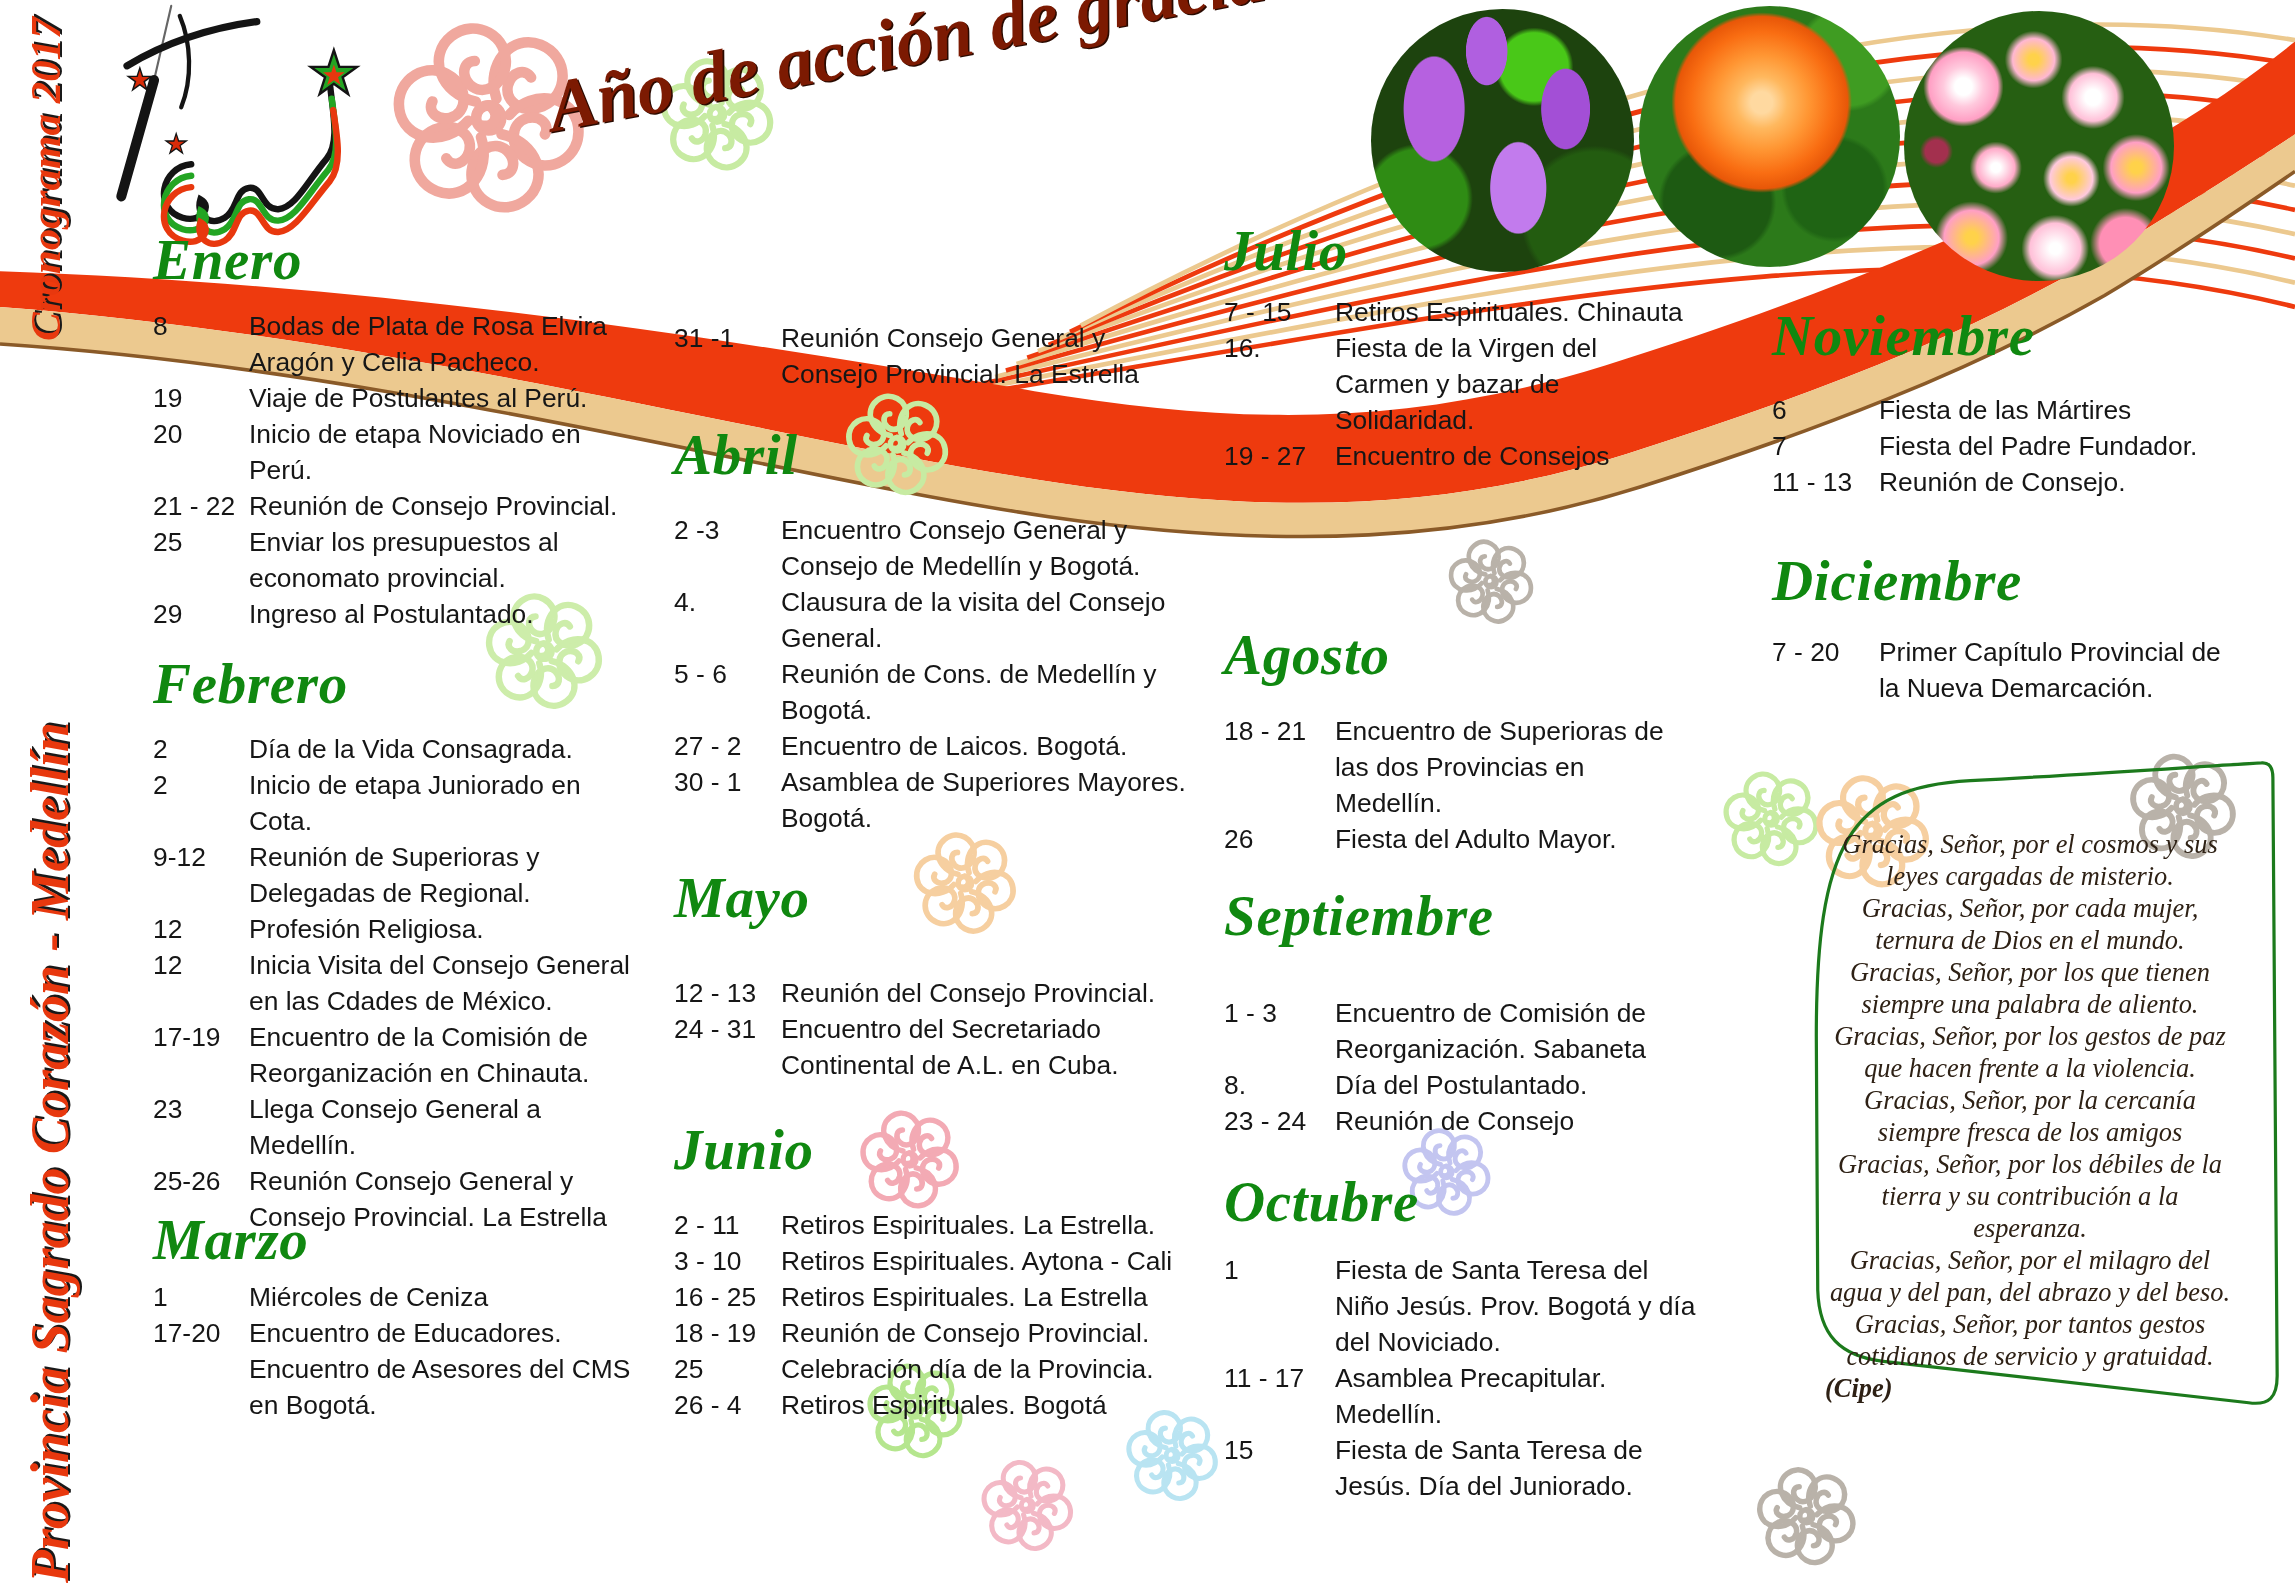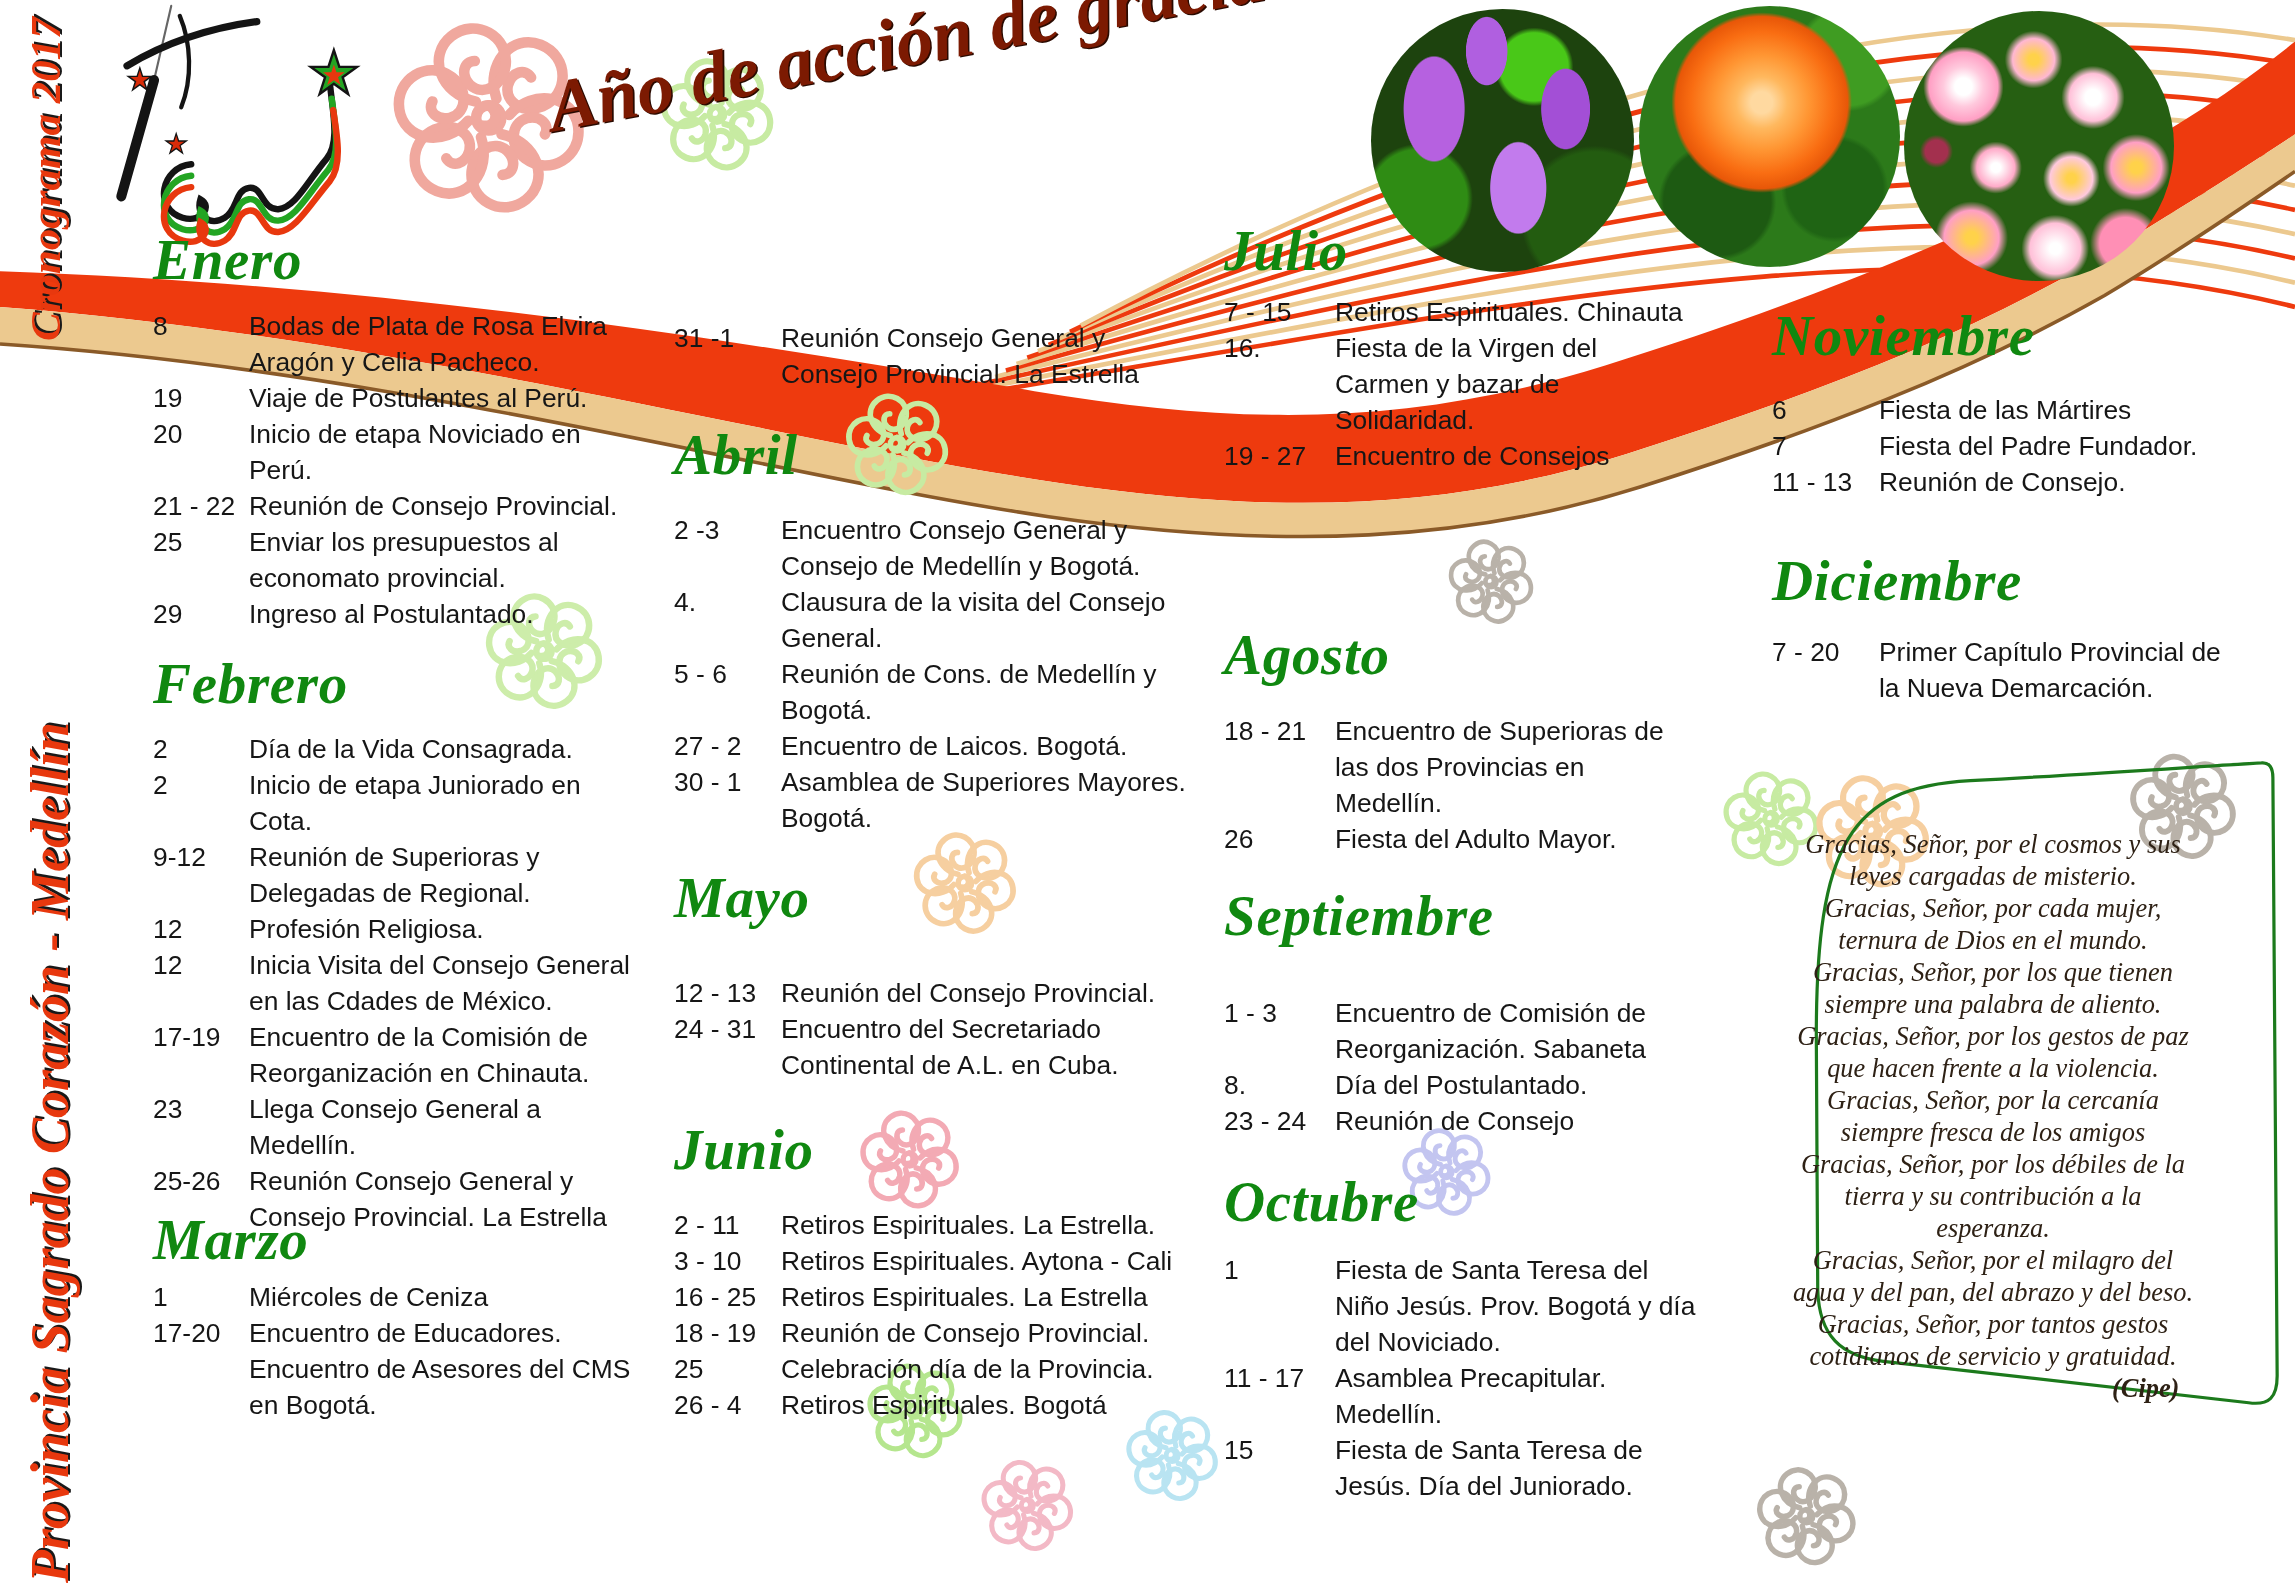--- a/index.html
+++ b/index.html
@@ -75,24 +75,24 @@
   .m-mayo{left:674px;top:865px;width:515px;--dc:107px;}   .m-mayo .entries{top:110px;}
   .m-junio{left:674px;top:1117px;width:515px;--dc:107px;}  .m-junio .entries{top:90px;}
   .m-julio{left:1224px;top:218px;width:472px;--dc:111px;}  .m-julio .entries{top:76px;}
   .m-agosto{left:1224px;top:622px;width:472px;--dc:111px;} .m-agosto .entries{top:91px;}
   .m-septiembre{left:1224px;top:883px;width:472px;--dc:111px;} .m-septiembre .entries{top:112px;}
   .m-octubre{left:1224px;top:1169px;width:472px;--dc:111px;}    .m-octubre .entries{top:83px;}
   .m-noviembre{left:1772px;top:303px;width:450px;--dc:107px;}   .m-noviembre .entries{top:89px;}
   .m-diciembre{left:1772px;top:548px;width:450px;--dc:107px;}   .m-diciembre .entries{top:86px;}
 
   
-  #prayer-text{position:absolute;left:1788px;top:828px;width:410px;z-index:3;
+  #prayer-text{position:absolute;left:1825px;top:828px;width:410px;z-index:3;
       font-family:"Liberation Serif",serif;font-style:italic;
       font-size:26.4px;line-height:32px;color:var(--prayer_text);text-align:center;}
-  #prayer-attribution{display:block;text-align:right;padding-right:18.6px;font-weight:bold;}
+  #prayer-attribution{display:block;text-align:left;padding-right:18.6px;font-weight:bold;}
 
   .band-red{fill:var(--ribbon_red);}
   .band-tan{fill:var(--ribbon_tan);}
   .band-edge{fill:none;stroke:var(--ribbon_brown);stroke-width:5;}
   .stripe-r{fill:none;stroke:var(--ribbon_red);stroke-width:6.5;}
   .stripe-t{fill:none;stroke:var(--ribbon_tan);stroke-width:6.5;}
   .prayer-frame{fill:none;stroke:var(--prayer_border);stroke-width:4.5;}
 </style>
 </head>
 <body>

